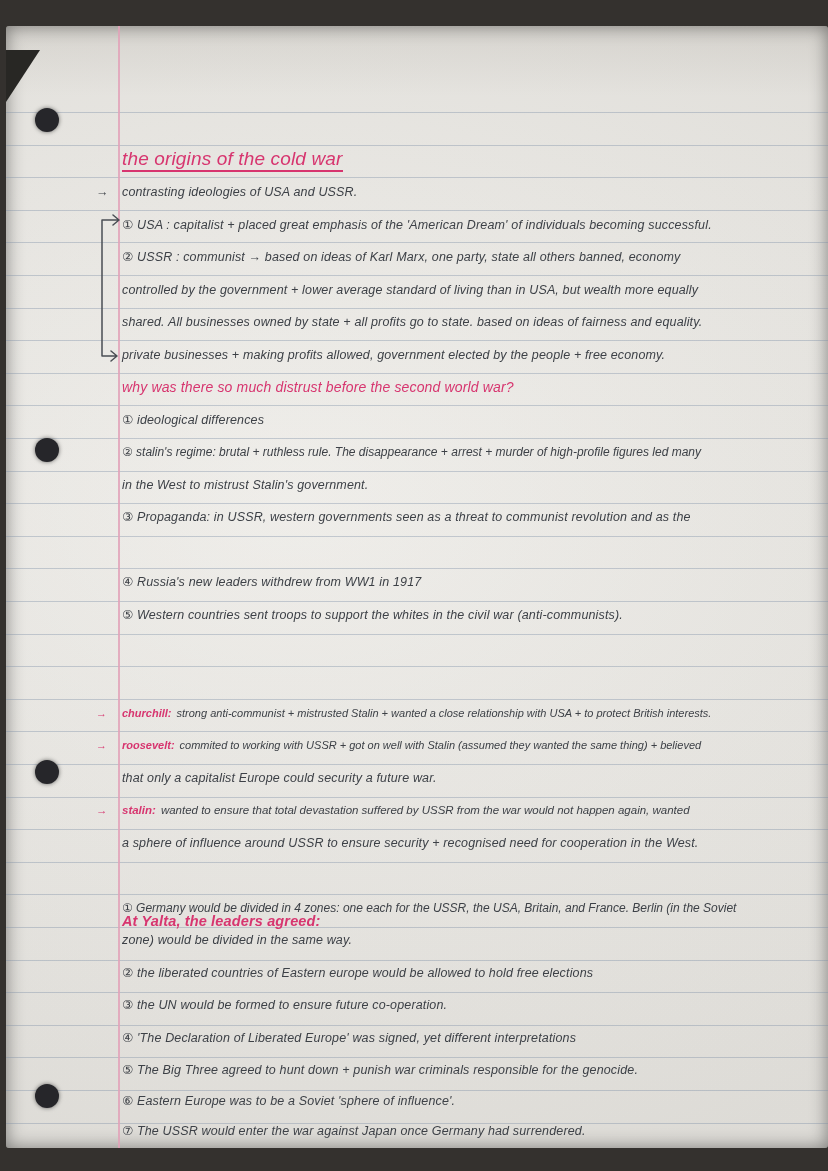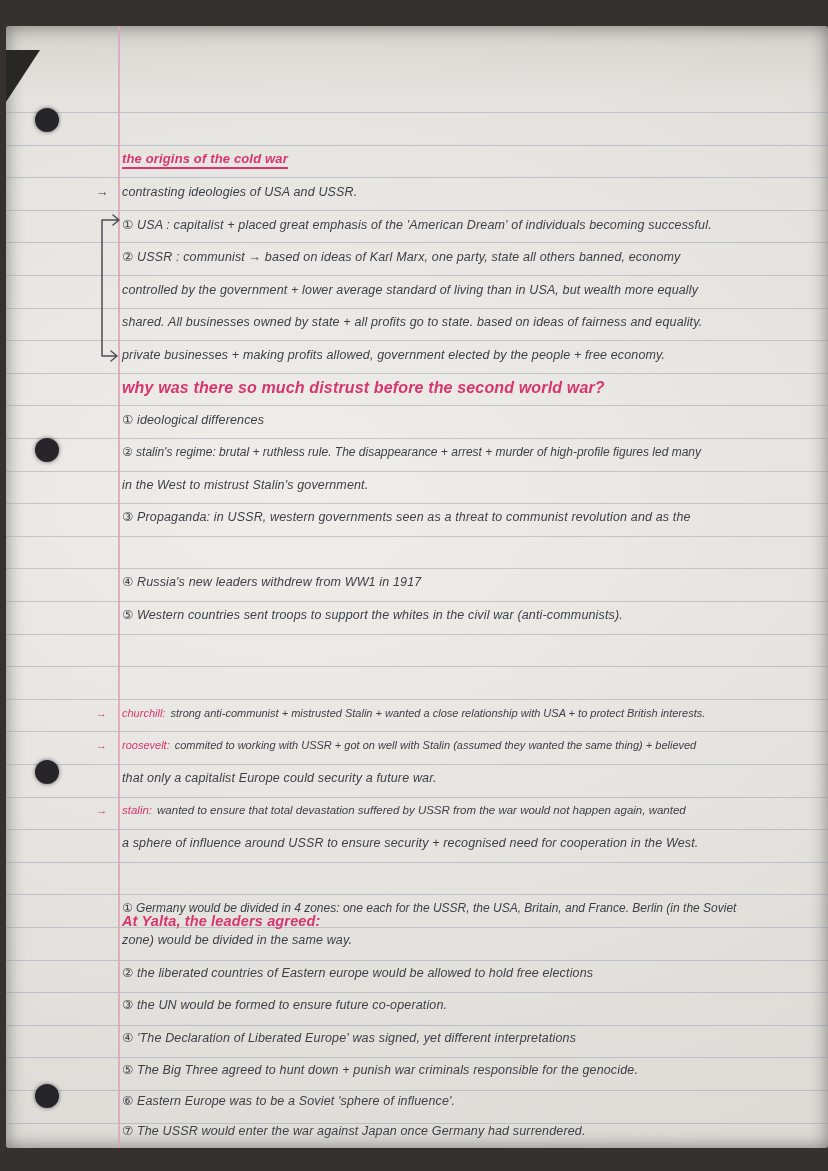--- a/index.html
+++ b/index.html
@@ -39,26 +39,26 @@
     position:absolute; left:116px; height:33px; line-height:33px;
     white-space:nowrap; color:#3d4147; font-style:italic;
     font-size:12.5px; letter-spacing:0.15px;
   }
   .row .marg-arrow {
     position:absolute; left:-26px; font-style:normal; font-weight:bold;
   }
   .pink { color:#d7356f; }
   .pink-arrow { color:#d7356f; }
   .dark-arrow { color:#3d4147; }
-  .h-title { font-size:13px; font-weight:bold; }
+  .h-title { font-size:19px; font-weight:normal; }
   .h-title .underline { border-bottom:2px solid #d7356f; padding-bottom:1px; }
-  .h-sub { font-size:16px; font-weight:bold; }
+  .h-sub { font-size:14px; font-weight:normal; }
   .h-big { font-size:16.5px; font-weight:bold; letter-spacing:0.3px; }
   .h-agreed { font-size:14.5px; font-weight:bold; }
-  .leader-label { color:#d7356f; font-weight:normal; margin-right:5px;text-align:center; }
+  .leader-label { color:#d7356f; font-weight:bold; margin-right:5px;text-align:center; }
   .sz12 { font-size:12px; letter-spacing:0; }
   .sz11 { font-size:11px; letter-spacing:0; }
   .sz115 { font-size:11.5px; letter-spacing:0; }
   .bracket { position:absolute; left:90px; top:180px; }
 </style>
 </head>
 <body>
 
 <div class="photo">
   <div class="paper">

